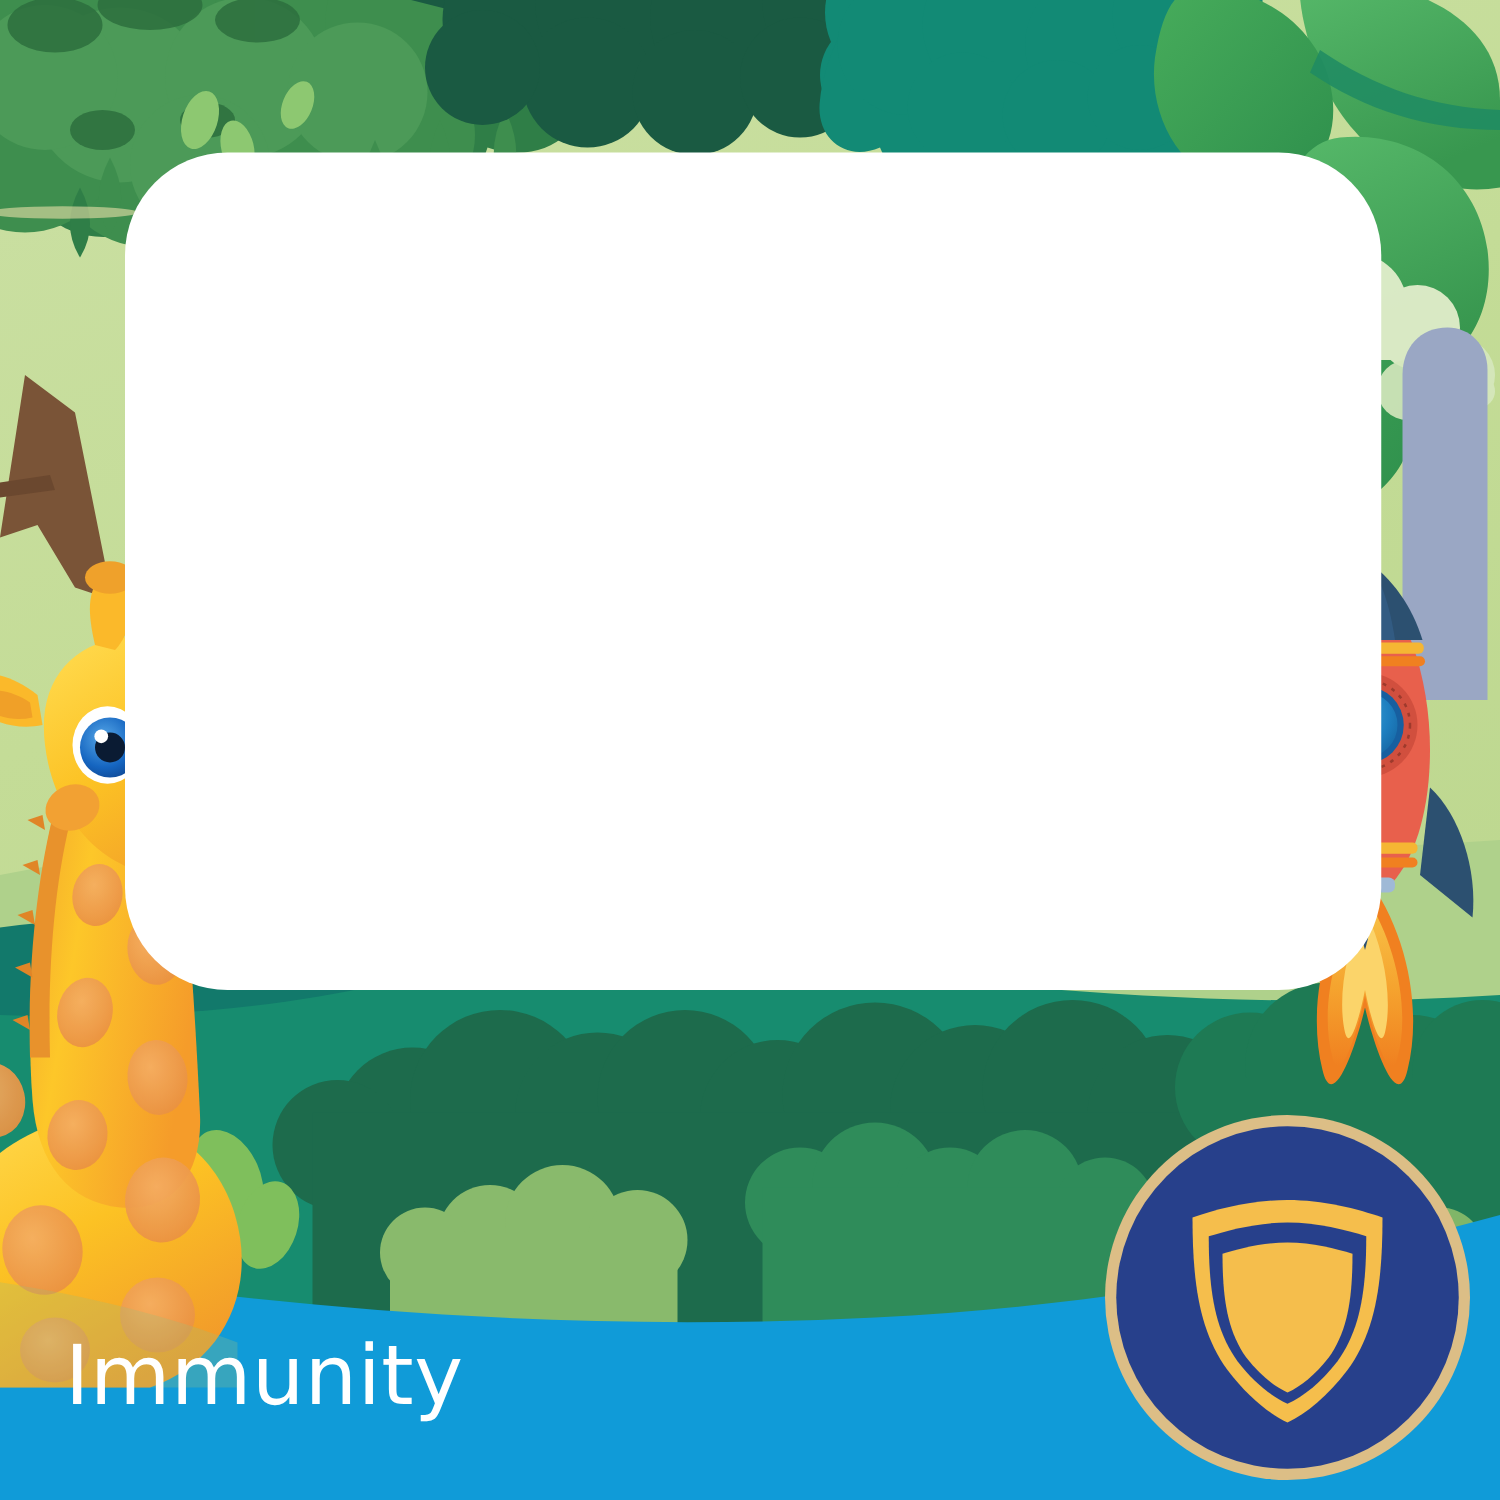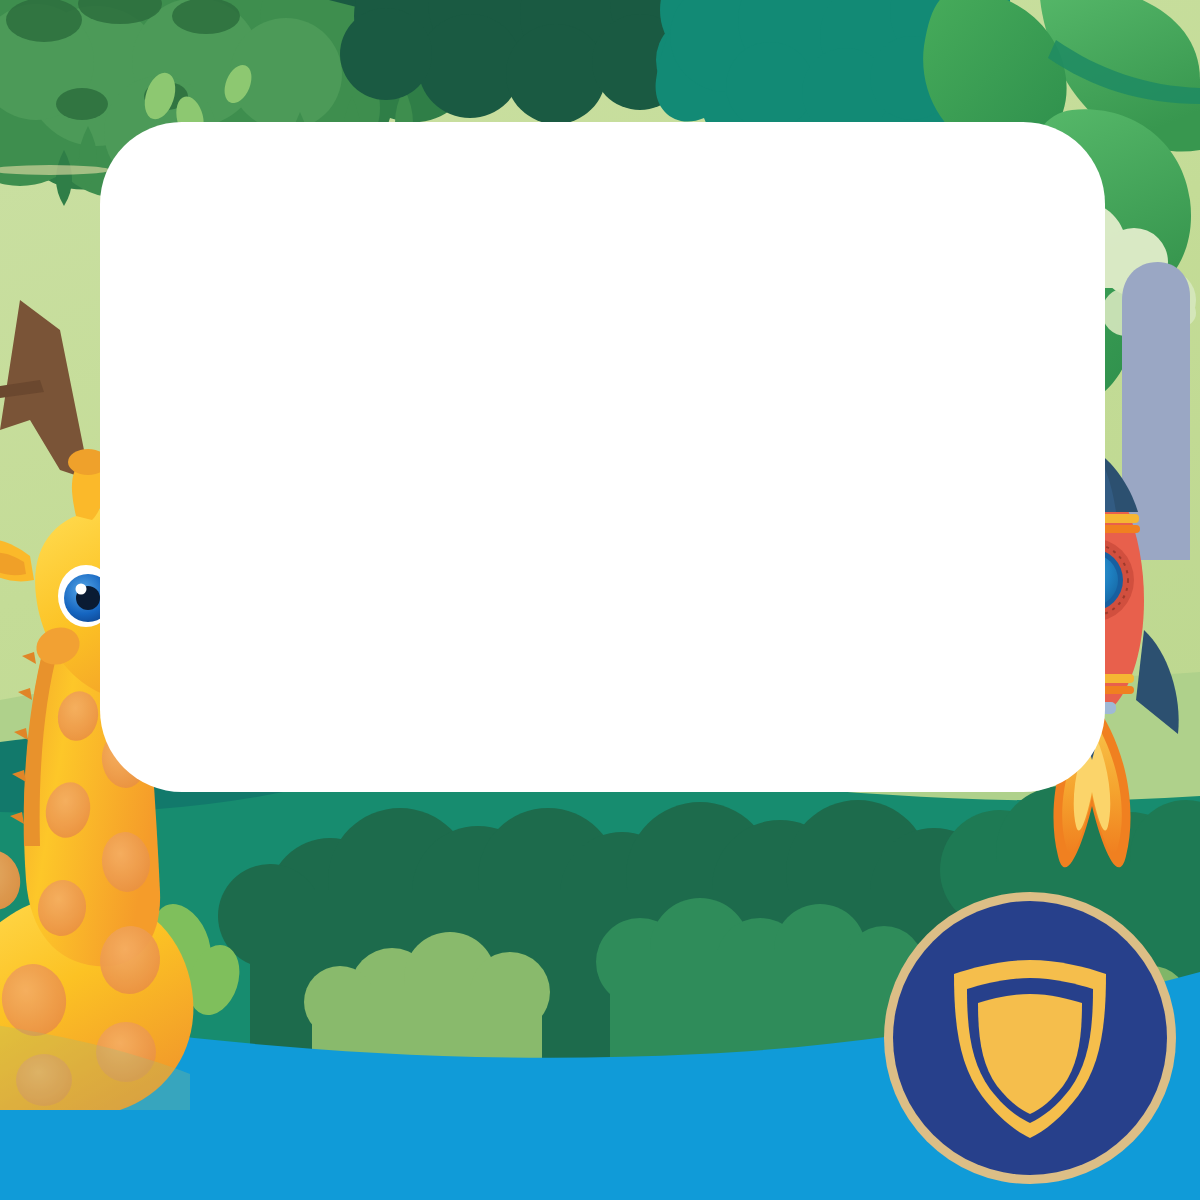--- a/index.html
+++ b/index.html
@@ -403,20 +403,21 @@
     <div class="bullet">
       <span class="dot">•</span>
       <span class="txt">Antioxidant system with zinc, vitamins C and E to help protect cells from free radicals.</span>
     </div>
     <div class="bullet">
       <span class="dot">•</span>
       <span class="txt">Iron and zinc are necessary for normal immune function.</span>
     </div>
   </div>
 
+  <div class="title">Immunity</div>
 
   <svg class="badge" viewBox="0 0 300 300">
     <circle cx="150" cy="150" r="146" fill="#DCBE86"></circle>
     <circle cx="150" cy="150" r="137" fill="#27408B"></circle>
     <g>
       <path d="M150,72 C178,72 206,79 226,86 C226,140 220,178 198,208
                C182,229 165,243 150,250 C135,243 118,229 102,208
                C80,178 74,140 74,86 C94,79 122,72 150,72 Z" fill="#F5BE4C"></path>
       <path d="M150,90 C174,90 197,96 213,101 C213,145 208,176 190,201
                C177,218 163,229 150,235 C137,229 123,218 110,201

